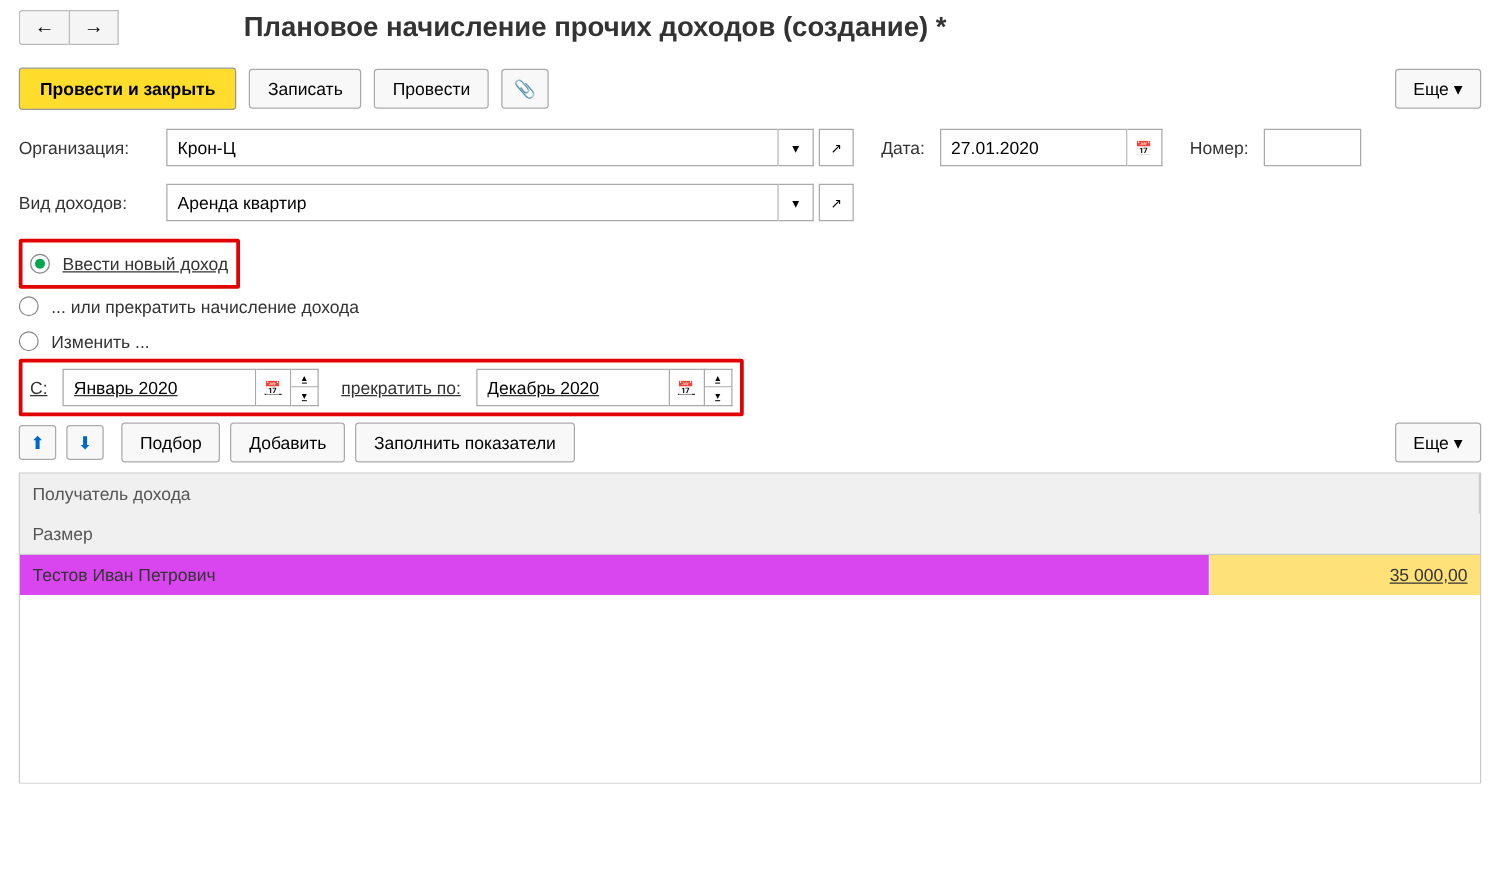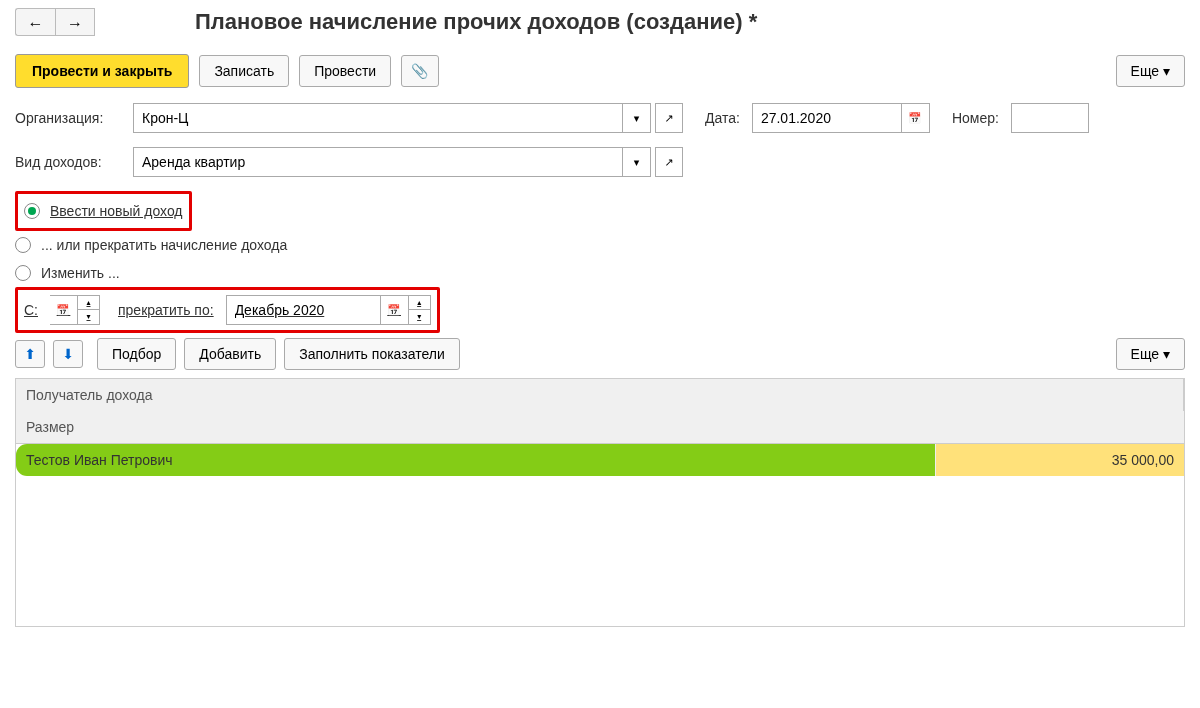--- a/index.html
+++ b/index.html
@@ -36,24 +36,24 @@
 .period-row{display:flex;align-items:center;gap:8px;margin:8px 0 14px;}
 .tbl-toolbar{display:flex;gap:8px;padding:0 15px 8px;align-items:center;}
 .arrow-btn{width:30px;height:28px;border:1px solid #aaa;background:#f8f8f8;display:flex;align-items:center;justify-content:center;cursor:pointer;border-radius:3px;font-size:14px;}
 .arrow-btn.up{color:#0066cc;}
 .arrow-btn.dn{color:#0066cc;}
 .table{border:1px solid #ccc;margin:0 15px;}
 .thead{display:flex;background:#f0f0f0;border-bottom:1px solid #ccc;flex-direction:column;}
 .th{padding:8px 10px;font-size:14px;color:#555;}
 .th1{flex:1;border-right:1px solid #ccc;}
 .th2{width:260px;}
-.trow{display:flex;background:#84cc16;border-radius:11px;}
+.trow{display:flex;background:#d946ef;}
 .td{padding:8px 10px;}
 .td1{flex:1;border-right:1px solid #eee;}
-.td2{width:248px;text-align:right;background:#ffe17a;}
+.td2{width:216px;text-align:right;background:#ffe17a;text-decoration:underline;}
 .tbody-empty{height:150px;background:#fff;}
 .spacer{flex:1;}
 </style>
 </head>
 <body>
 
 <div class="toolbar-nav">
   <button class="nav-btn">←</button>
   <button class="nav-btn">→</button>
   <h1 class="page-title">Плановое начисление прочих доходов (создание) *</h1>
@@ -111,20 +111,21 @@
 
   <div class="radio-row">
     <span class="radio"></span>
     <span>Изменить ...</span>
   </div>
 
   <div class="red-box">
     <div class="period-row" style="margin:2px 0;">
       <span class="lbl-sm">С:</span>
       <div class="input-group">
+        <input class="txt-input w-sm" value="Январь 2020" style="">
         <button class="dd-btn">
             <span>📅</span>
           </button>
         <div class="spin-wrap">
           <button class="spin-half">▴</button>
           <button class="spin-half">▾</button>
         </div>
       </div>
       <span class="lbl-sm" style="margin-left:10px">прекратить по:</span>
       <div class="input-group">

